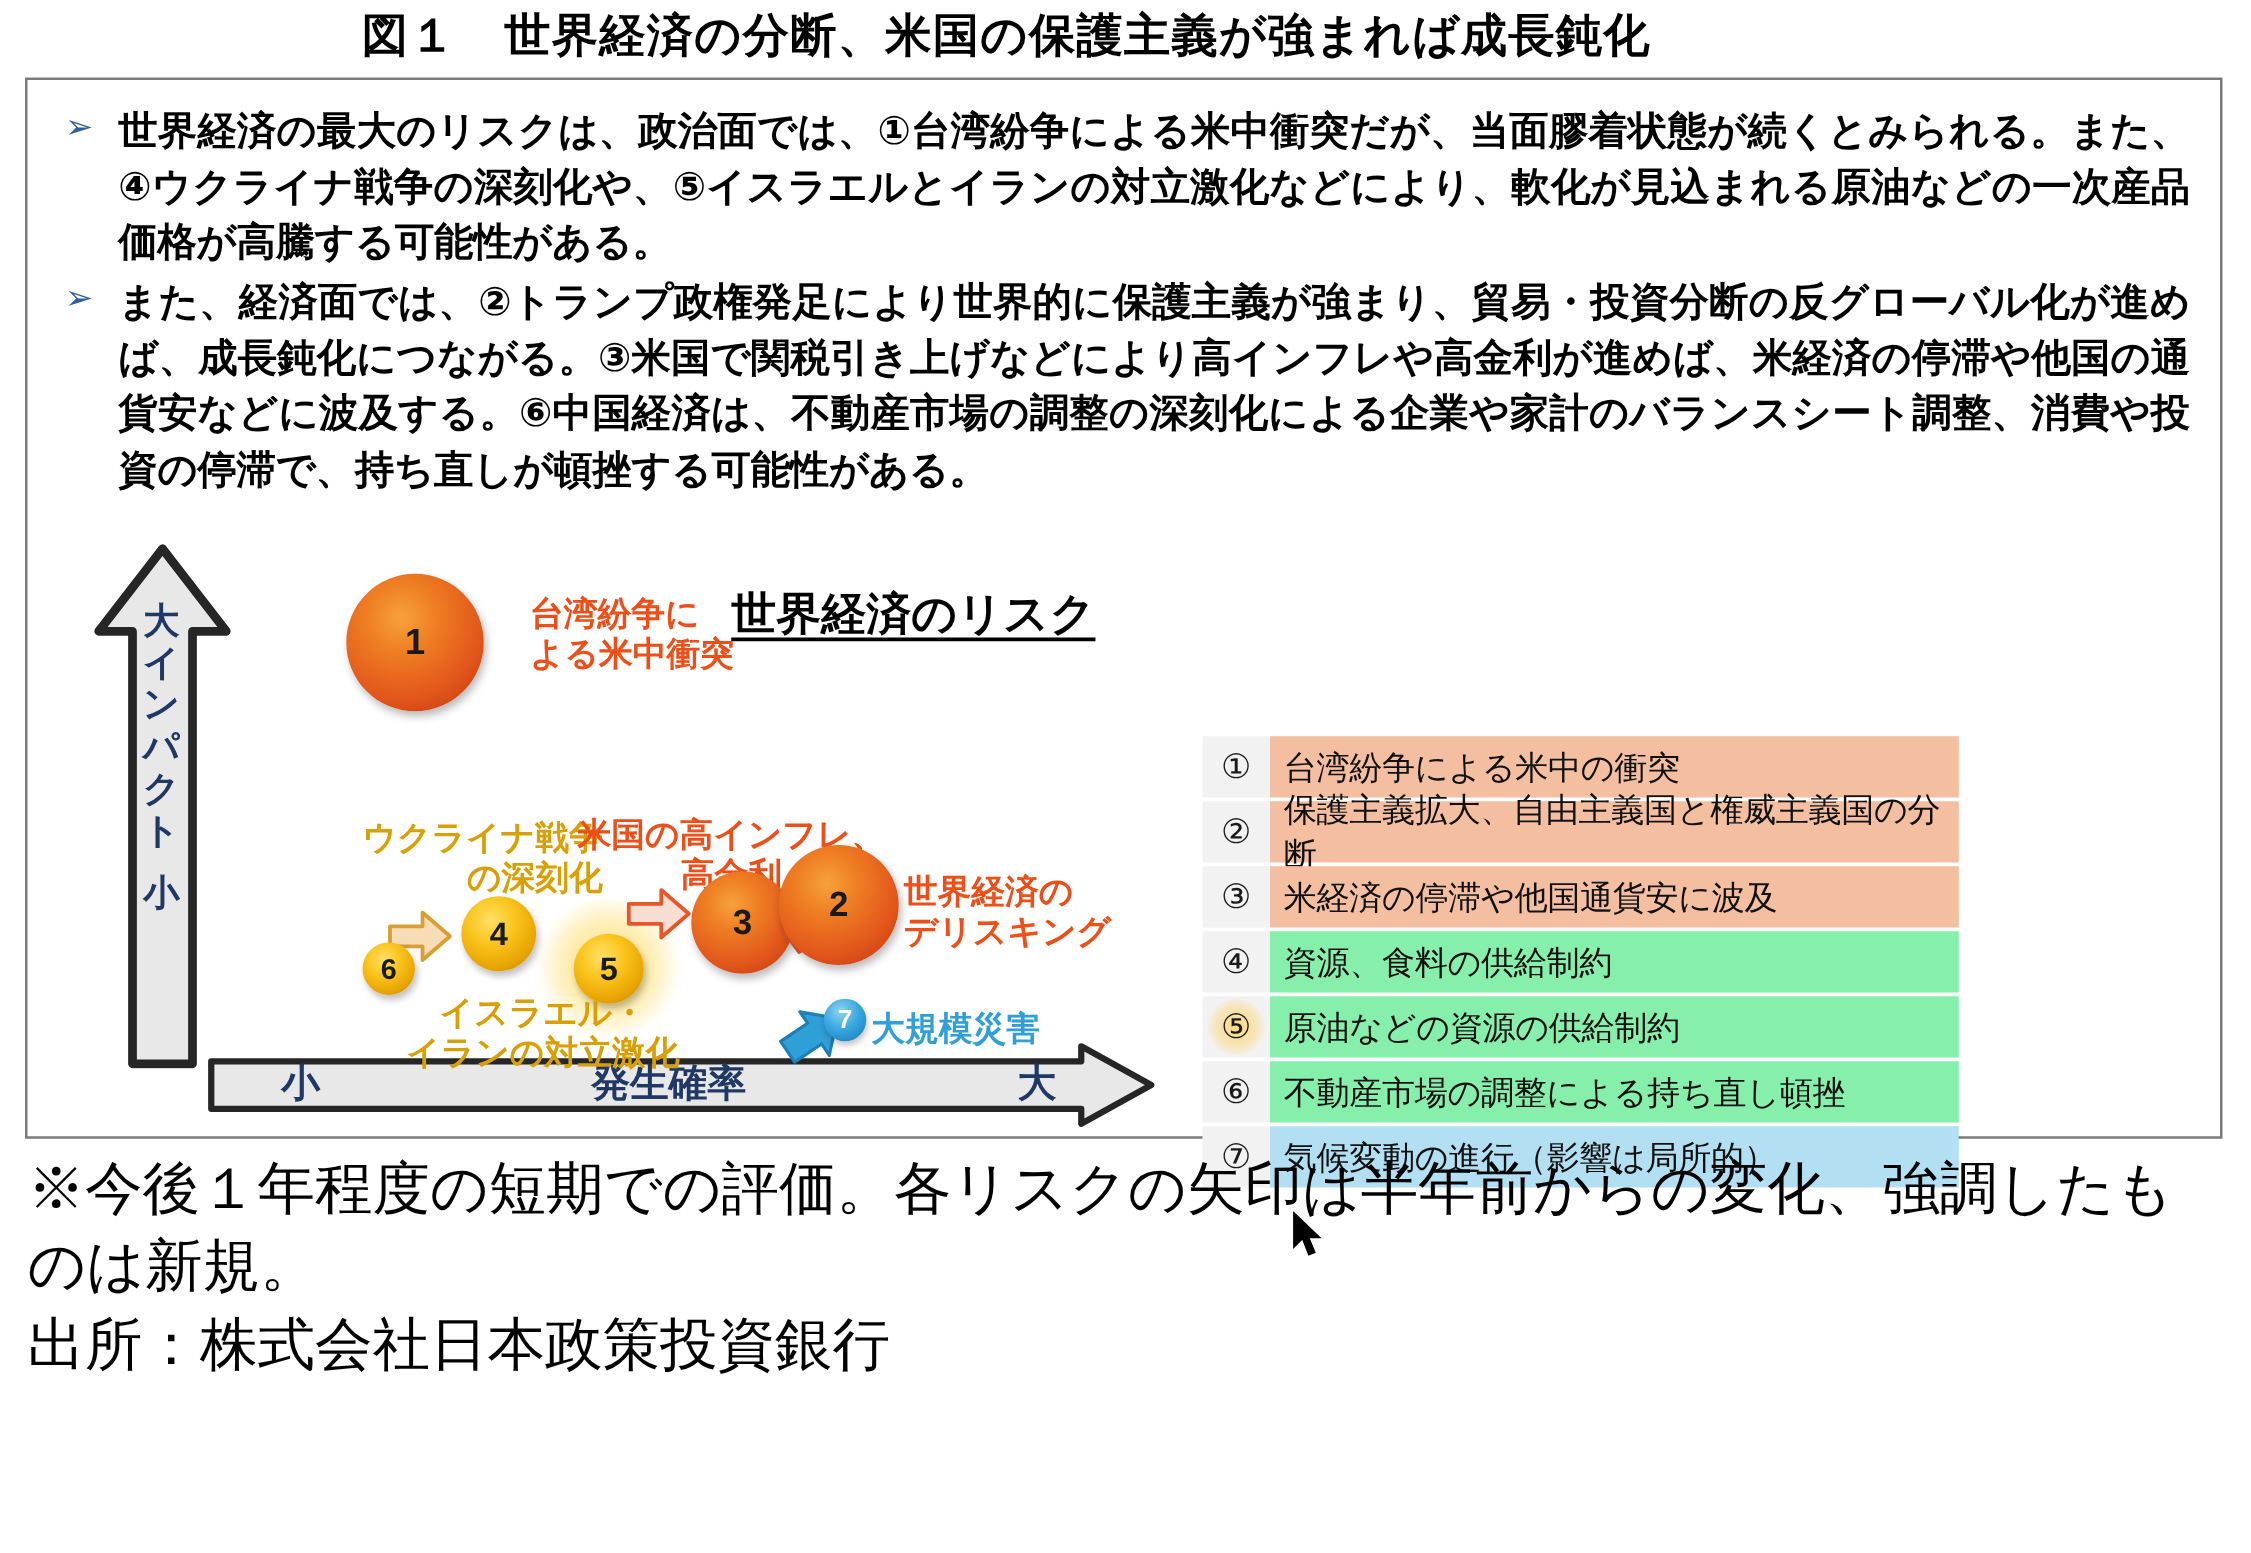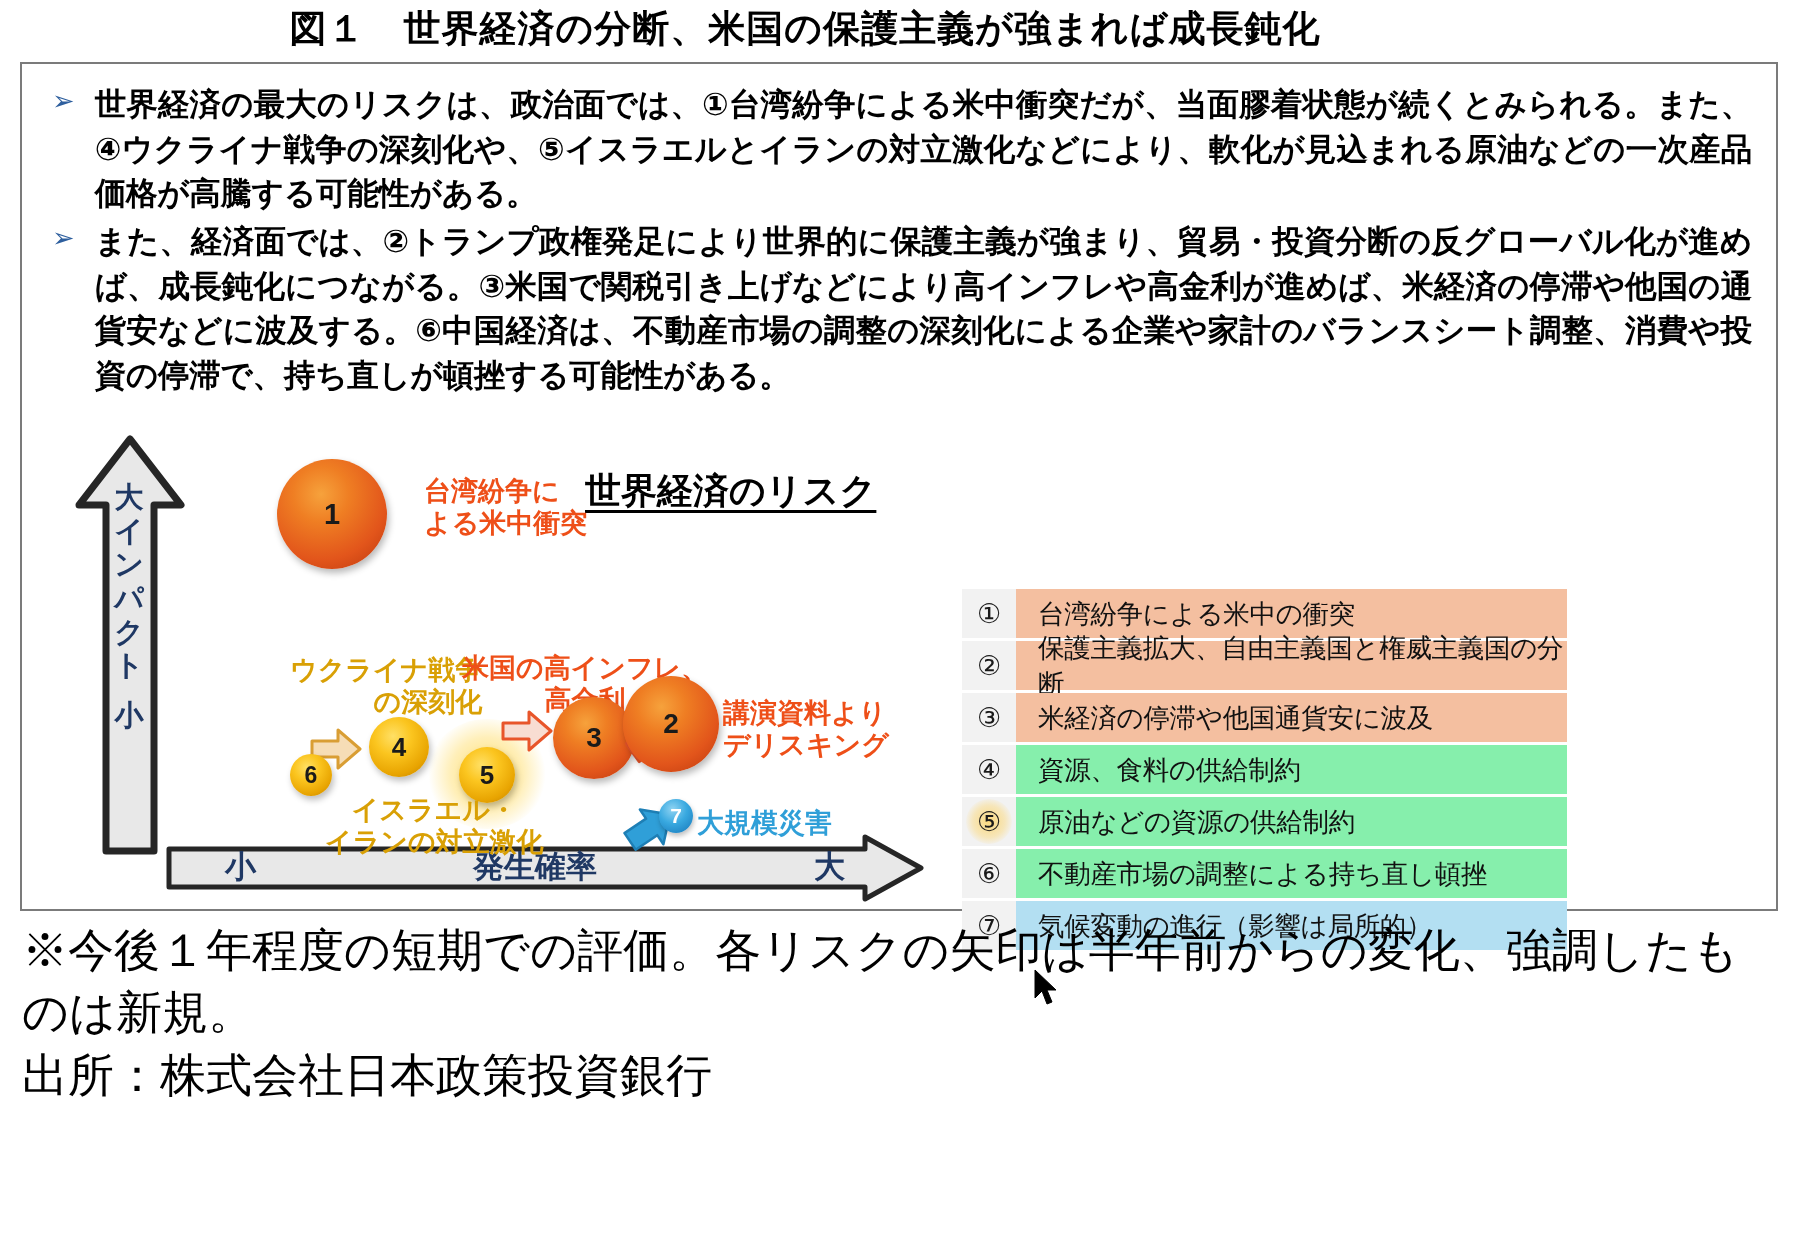--- a/index.html
+++ b/index.html
@@ -139,21 +139,21 @@
   }
   .lnum.hl::before{
     content:"";position:absolute;
     left:4px;top:2px;width:46px;height:45px;border-radius:50%;
     background:radial-gradient(circle, rgba(250,215,120,0.95) 0%, rgba(250,220,140,0.55) 50%, rgba(255,235,180,0) 75%);
   }
   .lnum span{position:relative;z-index:2;}
   .ltext{
     flex:1 1 auto;
     display:flex;align-items:center;
-    padding-left:22px;
+    padding-left:11px;
     font-size:26.5px;
     letter-spacing:-0.3px;
     color:#111;
     font-family:Liberation Sans, sans-serif;
   }
   .c-salmon{background:#f4bfa0;}
   .c-yellow{background:#86efac;}
   .c-blue{background:#b3dff2;}
 
   
@@ -272,21 +272,21 @@
         <g transform="rotate(-36 28 29)">
           <polygon points="3,18 30,18 30,6 53,29 30,52 30,40 3,40" fill="#f8ddd2" stroke="#e8552a" stroke-width="3" stroke-linejoin="round"></polygon>
         </g>
       </svg>
     </div>
 
     <div class="bubble b-orange" style="left:601px;top:612px;width:96px;height:96px;font-size:28px;">
       <span>2</span>
     </div>
     <div class="blabel" style="left:701px;top:633px;font-size:27px;color:#ee4f18;text-align:left;">
-      <div>講演資料より</div>
+      <div>世界経済の</div>
       <div>デリスキング</div>
     </div>
 
     <div class="arrow-ind" style="left:601px;top:738px;">
       <svg width="54" height="52" viewBox="0 0 54 52">
         <g transform="rotate(-34 27 26)">
           <polygon points="3,16 29,16 29,5 51,26 29,47 29,36 3,36" fill="#2f9fd8" stroke="#1e7fb5" stroke-width="2.5" stroke-linejoin="round"></polygon>
         </g>
       </svg>
     </div>

